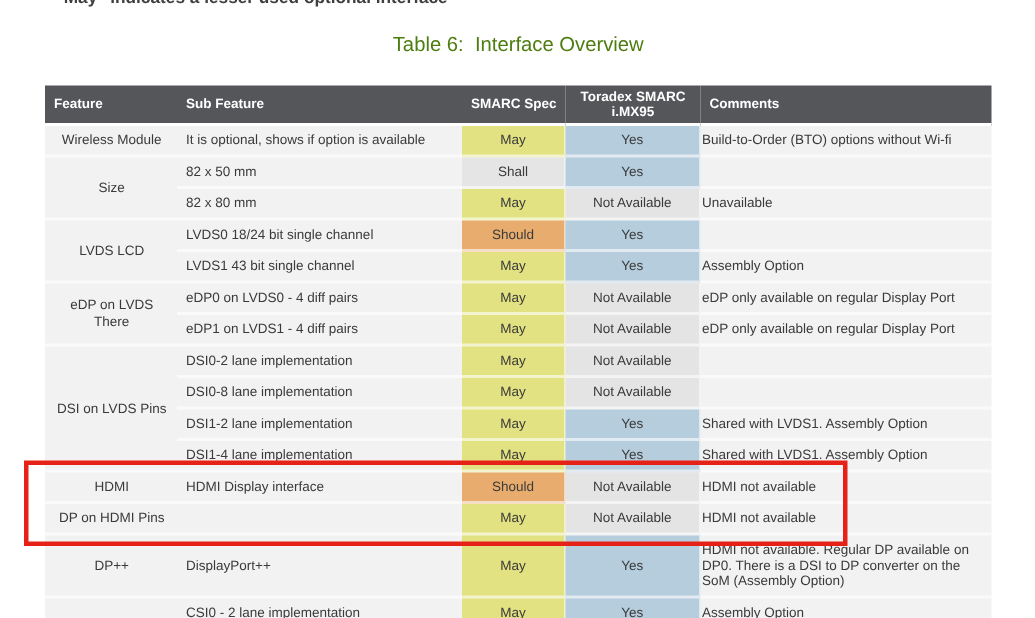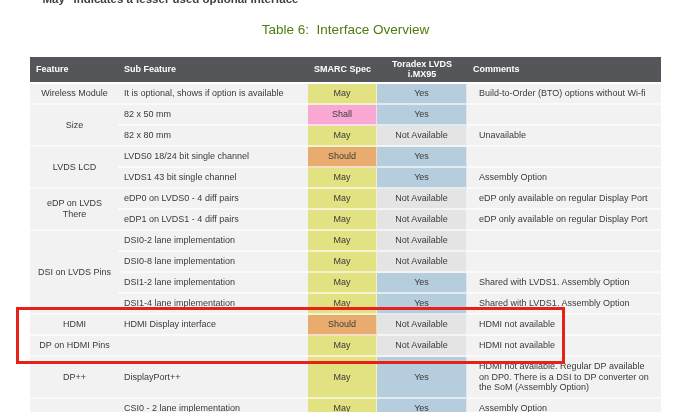--- a/index.html
+++ b/index.html
@@ -44,21 +44,21 @@
     background:#f2f2f2;color:#3a3a3a;
     font-size:9px;line-height:1.15;
     padding:1px 6px;
     border-bottom:2px solid rgba(255,255,255,0.6);
     vertical-align:middle;overflow:hidden;
   }
   tbody tr{height:21px;}
   tbody tr.tall{height:42px;}
   td.c-feature{padding-left:7px;text-align:center;}
   td.c-spec,td.c-toradex{text-align:center;border-right:1px solid rgba(255,255,255,0.55);margin-left:16px;}
-  td.c-comment{padding-left:12px;}
+  td.c-comment{padding-left:1px;}
   .red-box{
     position:absolute;left:16px;top:307px;width:549px;height:57px;
     border:3px solid #e62117;pointer-events:none;box-sizing:border-box;
   }
 </style>
 </head>
 <body>
 
 <div class="top-note">"May" indicates a lesser used optional interface</div>
 
@@ -71,37 +71,37 @@
         <col class="c2">
         <col class="c3">
         <col class="c4">
         <col class="c5">
       </colgroup>
     <thead>
       <tr>
         <th>Feature</th>
         <th>Sub Feature</th>
         <th class="center">SMARC Spec</th>
-        <th class="center">Toradex LVDS
+        <th class="center">Toradex SMARC
 i.MX95</th>
         <th>Comments</th>
       </tr>
     </thead>
     <tbody id="tbl-body">
         <tr>
           <td class="c-feature" rowspan="1">Wireless Module</td>
           <td class="c-sub">It is optional, shows if option is available</td>
           <td class="c-spec" style="background: rgb(226, 226, 130);">May</td>
           <td class="c-toradex" style="background: rgb(181, 205, 221);">Yes</td>
           <td class="c-comment">Build-to-Order (BTO) options without Wi-fi</td>
         </tr>
         <tr>
           <td class="c-feature" rowspan="2">Size</td>
           <td class="c-sub">82 x 50 mm</td>
-          <td class="c-spec" style="background: #f9a8d4;">Shall</td>
+          <td class="c-spec" style="background: #e5e5e5;">Shall</td>
           <td class="c-toradex" style="background: rgb(181, 205, 221);">Yes</td>
           <td class="c-comment"></td>
         </tr>
         <tr>
           <td class="c-sub">82 x 80 mm</td>
           <td class="c-spec" style="background: rgb(226, 226, 130);">May</td>
           <td class="c-toradex" style="background: rgb(228, 228, 229);">Not Available</td>
           <td class="c-comment">Unavailable</td>
         </tr>
         <tr>

